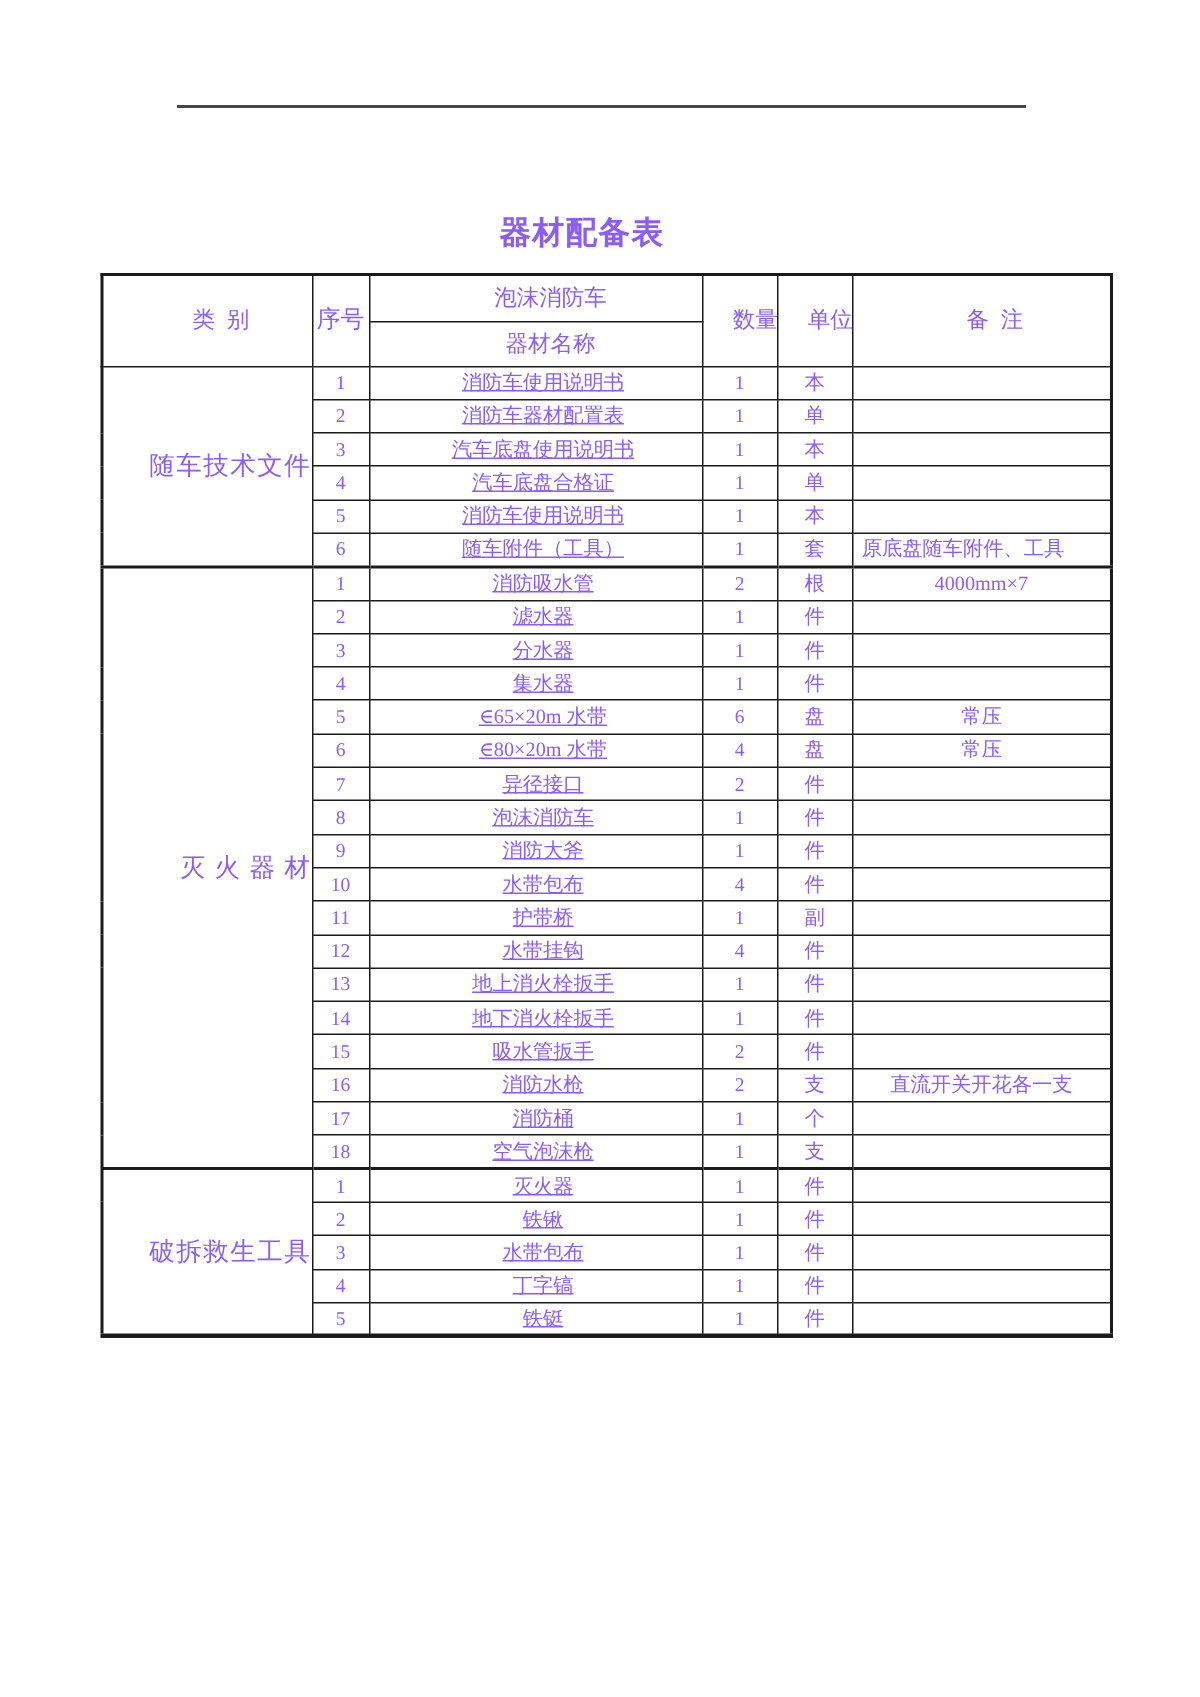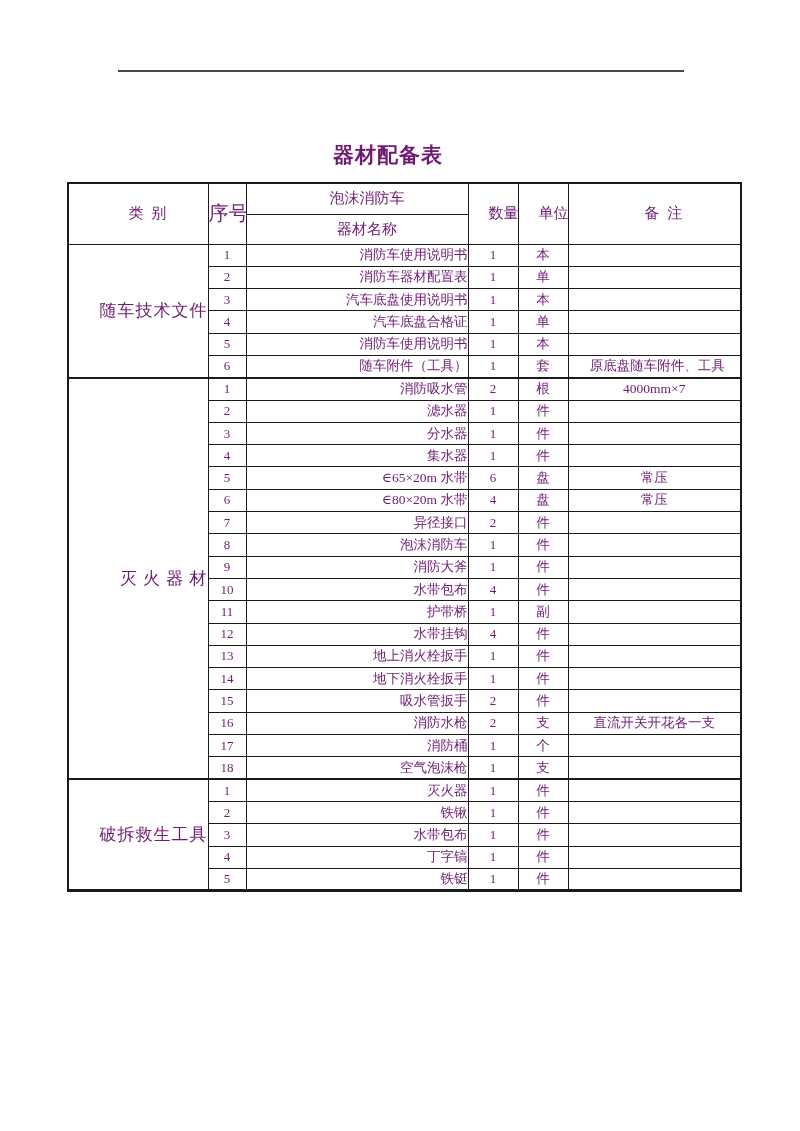--- a/index.html
+++ b/index.html
@@ -3,21 +3,21 @@
 <meta charset="utf-8">
 <style>
   * { margin: 0; padding: 0; box-sizing: border-box; }
   html, body { background: #ffffff; }
   .page {
     position: relative;
     width: 776px;
     height: 1131px;
     background: #ffffff;
     font-family: "Liberation Serif", "DejaVu Serif", serif;
-    color: #701a75;
+    color: #8b5cf6;
     overflow: hidden;
   }
   .top-rule {
     position: absolute;
     left: 118px;
     top: 70px;
     width: 566px;
     height: 2px;
     background: #474747;
   }
@@ -46,46 +46,47 @@
     font-weight: normal;
     text-align: center;
     vertical-align: middle;
     overflow: hidden;
     white-space: nowrap;
   }
   
   thead th { font-size: 15px; padding-left: 20px; }
   .th-category { letter-spacing: 2px; }
   .th-serial {
-    font-size: 20px;
+    font-size: 16px;
     line-height: 1.35;
     white-space: normal;
     word-break: break-all;
     padding: 0 0;
   }
   .th-truck { height: 31px; border-bottom-width: 1px !important; }
   .th-name  { height: 30px; }
   .rowspan2 { border-bottom-width: 2px; margin-left: 43px; }
   .th-name  { border-bottom-width: 2px; margin-top: 32px; }
   .th-remarks { letter-spacing: 2px; }
   
   tbody td { height: 22.3px; font-size: 13.5px; }
   tbody td.c-cat {
     font-size: 17px;
     letter-spacing: 1px;
     white-space: nowrap;
     text-align: right;
   }
   tbody td.c-name {
-    text-align: right;
+    text-align: center;
     padding-left: 10px;
+    text-decoration: underline;
   }
   tbody td.c-no, tbody td.c-qty { font-size: 13px; }
   tbody td.c-remark.left {
-    text-align: center;
+    text-align: left;
     padding-left: 6px;
   }
   tr.section-start td { border-top-width: 2px; }
 </style>
 </head>
 <body>
 
 <div class="page">
 
   <div class="top-rule"></div>

